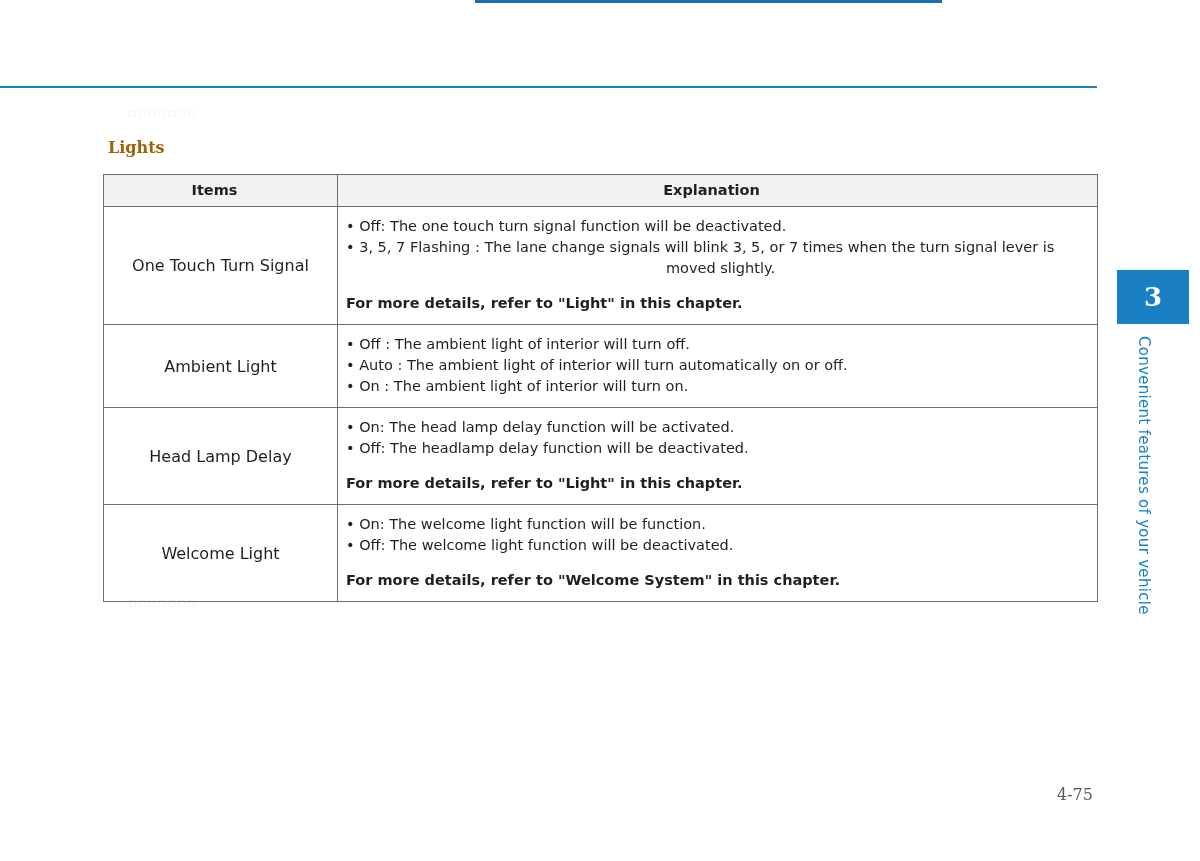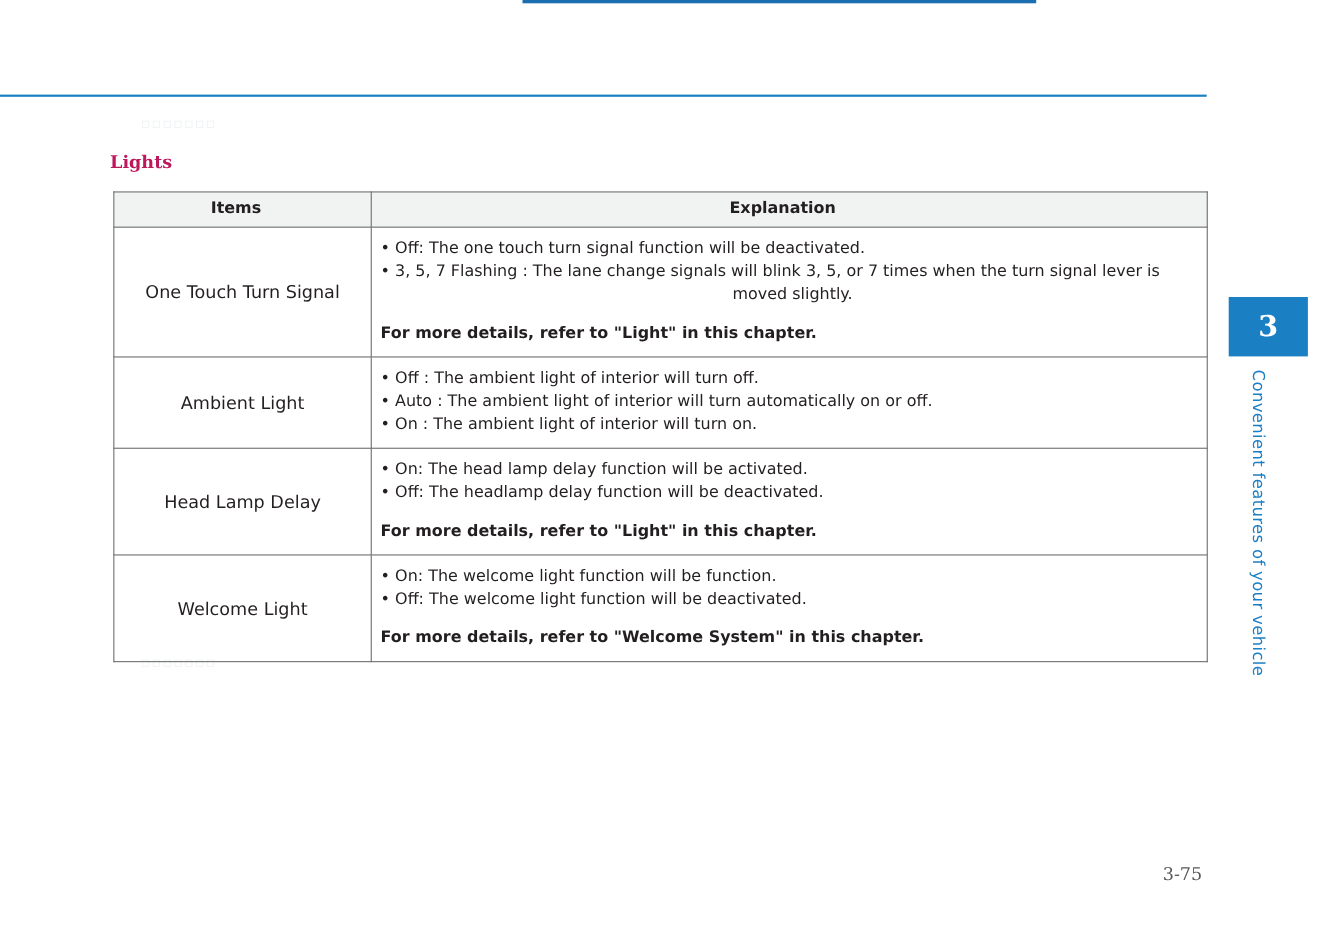--- a/index.html
+++ b/index.html
@@ -39,26 +39,26 @@
   .ghost {
     position: absolute;
     color: #eef1f3;
     font-size: 13px;
     letter-spacing: 1px;
     user-select: none;
   }
 
   .section-title {
     position: absolute;
-    left: 100px;
+    left: 108px;
     top: 138px;
     font-family: "DejaVu Serif", serif;
     font-weight: bold;
     font-size: 16px;
-    color: #be185d;
+    color: #a16207;
   }
 
   table.spec {
     position: absolute;
     left: 103px;
     top: 174px;
     width: 994px;
     border-collapse: collapse;
     table-layout: fixed;
   }
@@ -200,13 +200,13 @@
         <span class="bullet">• Off: The welcome light function will be deactivated.</span>
         <span class="note">For more details, refer to "Welcome System" in this chapter.</span>
       </td>
     </tr>
   </tbody>
 </table>
 
 <div class="chapter-tab">3</div>
 <div class="chapter-label">Convenient features of your vehicle</div>
 
-<div class="page-number">3-75</div>
+<div class="page-number">4-75</div>
 
 </body></html>

